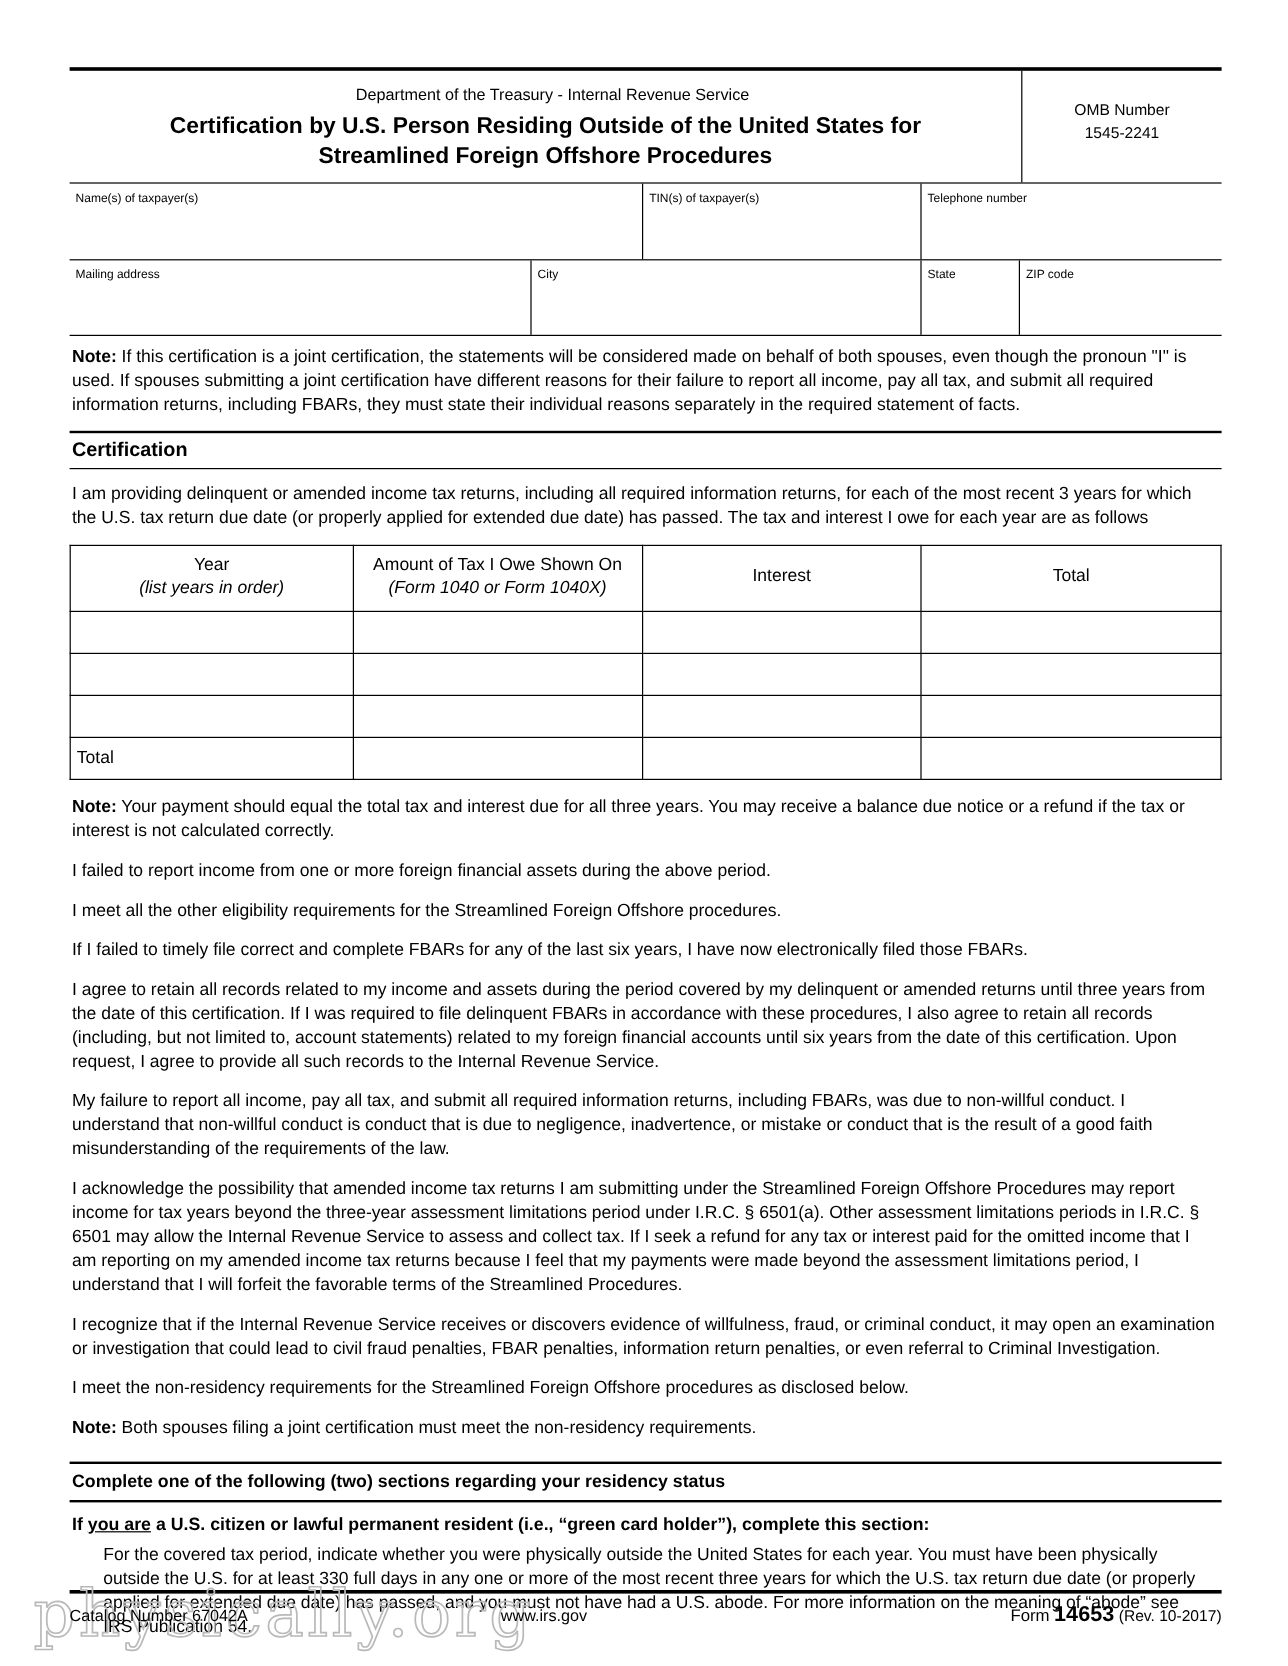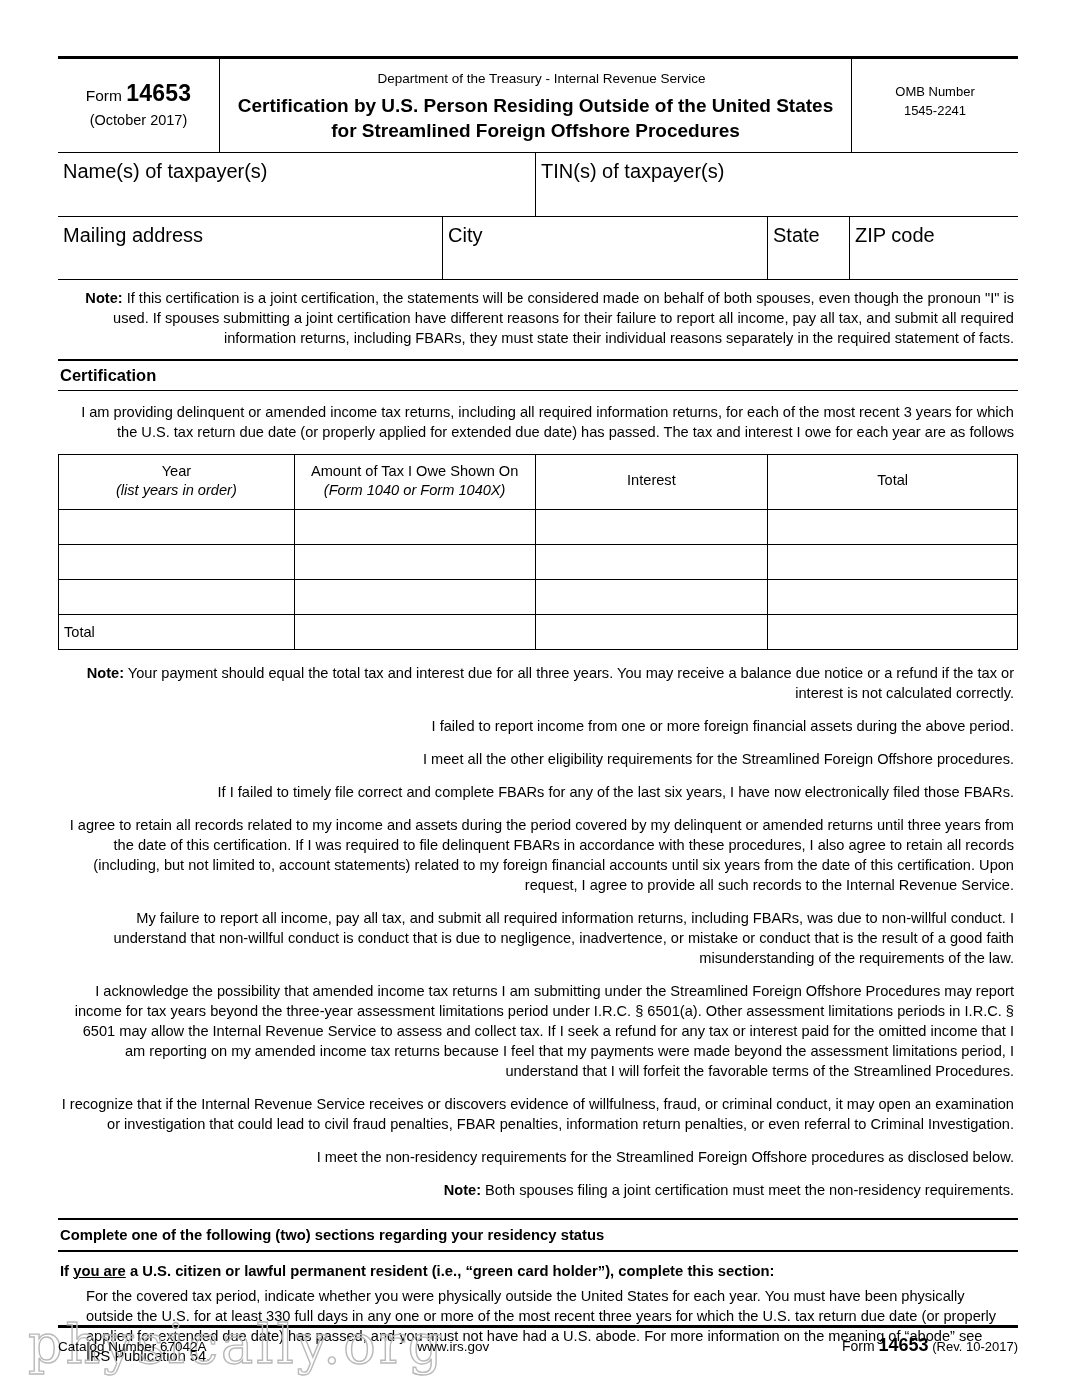--- a/index.html
+++ b/index.html
@@ -73,39 +73,39 @@
     font-size: 13px;
     line-height: 1.45;
     padding-bottom: 8px;
   }
 
   
   .fieldrow { display: flex; border-bottom: 1.5px solid #000; }
   .fieldcell {
     border-right: 1.5px solid #000;
     padding: 7px 0 0 5px;
-    font-size: 20px;
+    font-size: 10px;
   }
   .fieldcell:last-child { border-right: none; }
   .row1 { height: 64px; }
   .row2 { height: 63px; }
   .c-name  { flex: 0 0 478px; }
   .c-tin   { flex: 0 0 232px; }
   .c-phone { flex: 1 1 auto; }
   .c-addr  { flex: 0 0 385px; }
   .c-city  { flex: 0 0 325px; }
   .c-state { flex: 0 0 82px; }
   .c-zip   { flex: 1 1 auto; }
 
   
   p.body {
     font-size: 14.6px;
     line-height: 1.37;
     margin: 0 0 0 0;
-    text-align: right;
+    text-align: left;
   }
   .note-block { padding: 9px 4px 10px 2px; }
   .para { padding: 0 4px 0 2px; margin-top: 13px; }
   .para:first-child { margin-top: 0; }
 
   
   .sec-head {
     border-top: 2.5px solid #000;
     border-bottom: 1.5px solid #000;
     font-size: 16.5px;
@@ -203,43 +203,39 @@
     pointer-events: none;
     line-height: 1;
   }
 </style>
 </head>
 <body>
 
 <div class="page">
 
   <div class="hdr">
-    <div class="hdr-formno">
-      <div class="line1">
-        <span>Form</span>
-        <b>14653</b>
-      </div>
-      <div class="line2">(October 2017)</div>
-    </div>
     <div class="hdr-title">
       <div class="agency">Department of the Treasury - Internal Revenue Service</div>
       <div class="big">Certification by U.S. Person Residing Outside of the United States for Streamlined Foreign Offshore Procedures</div>
     </div>
     <div class="hdr-omb">
       <div>OMB Number</div>
       <div>1545-2241</div>
     </div>
   </div>
 
   <div class="fieldrow row1">
     <div class="fieldcell c-name">
       <span>Name(s) of taxpayer(s)</span>
     </div>
     <div class="fieldcell c-tin">
       <span>TIN(s) of taxpayer(s)</span>
+    </div>
+    <div class="fieldcell c-phone">
+      <span>Telephone number</span>
     </div>
   </div>
 
   <div class="fieldrow row2">
     <div class="fieldcell c-addr">
       <span>Mailing address</span>
     </div>
     <div class="fieldcell c-city">
       <span>City</span>
     </div>

